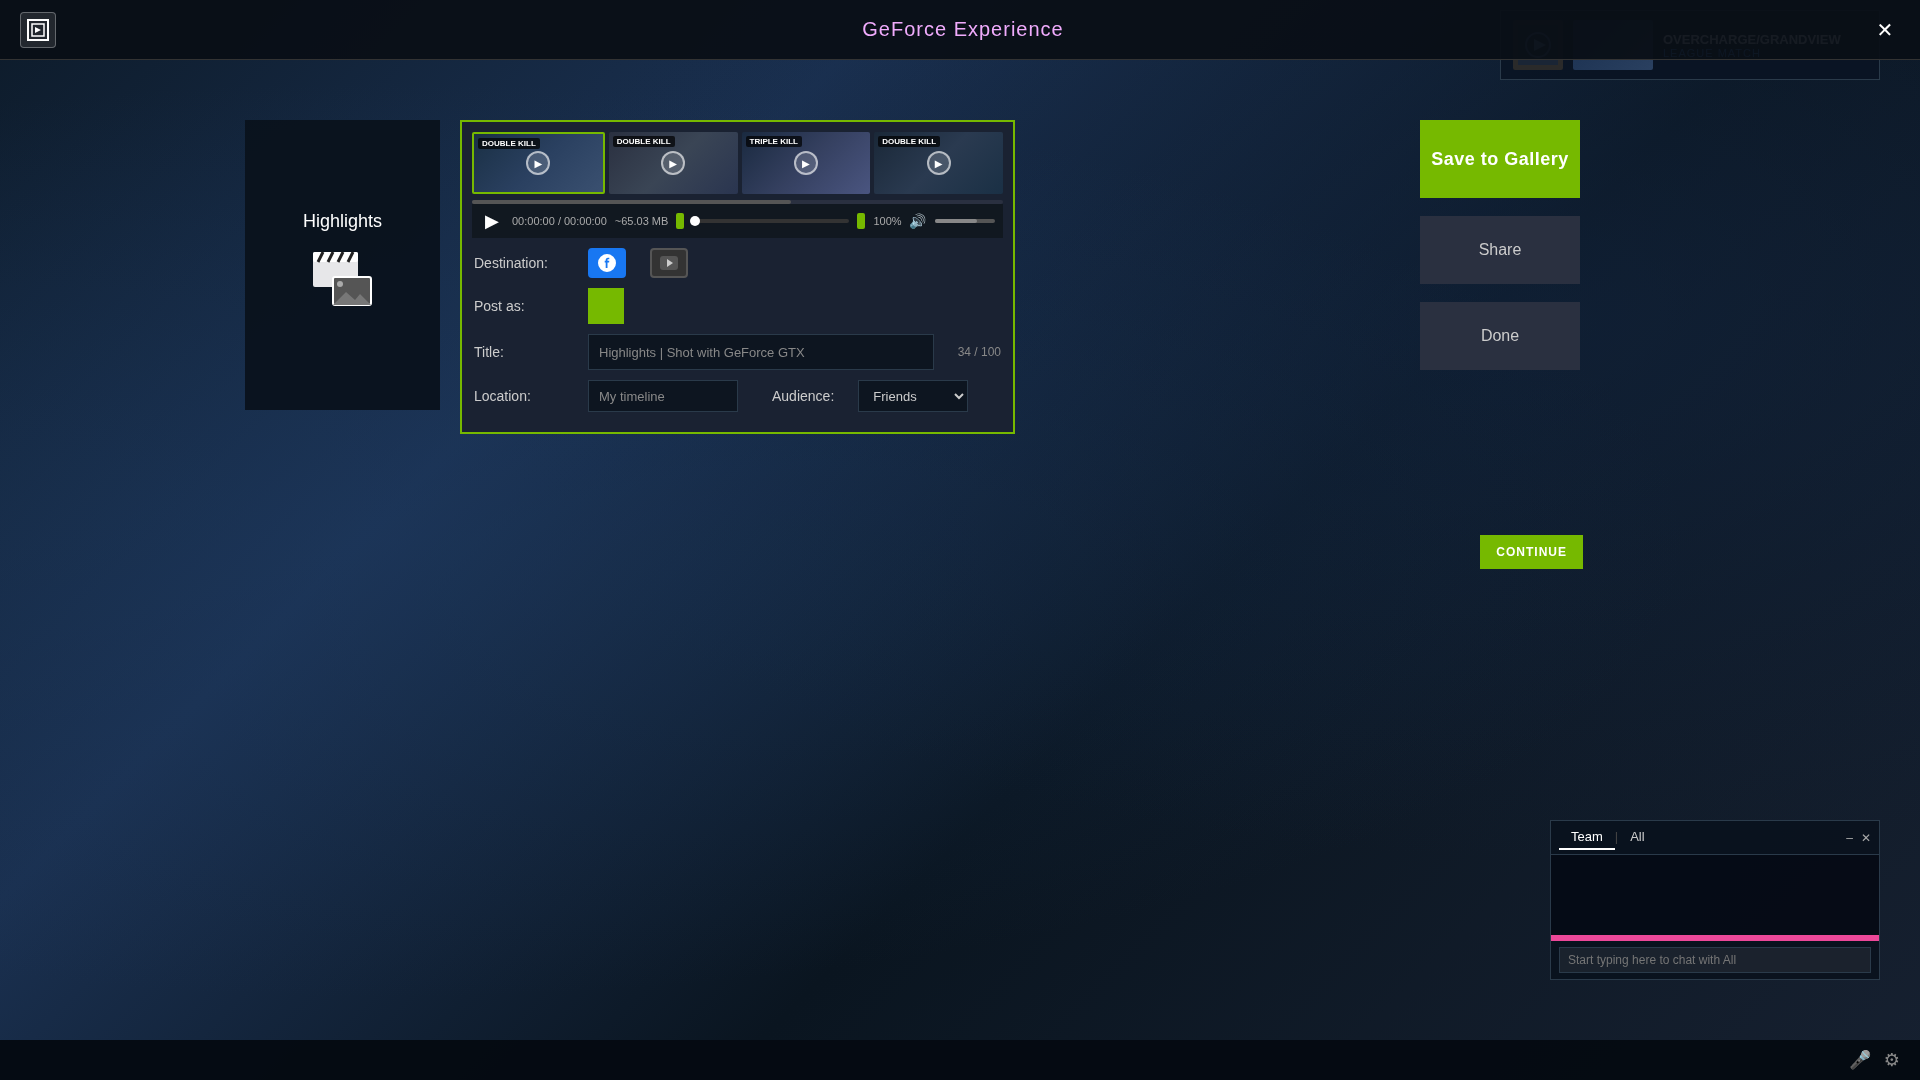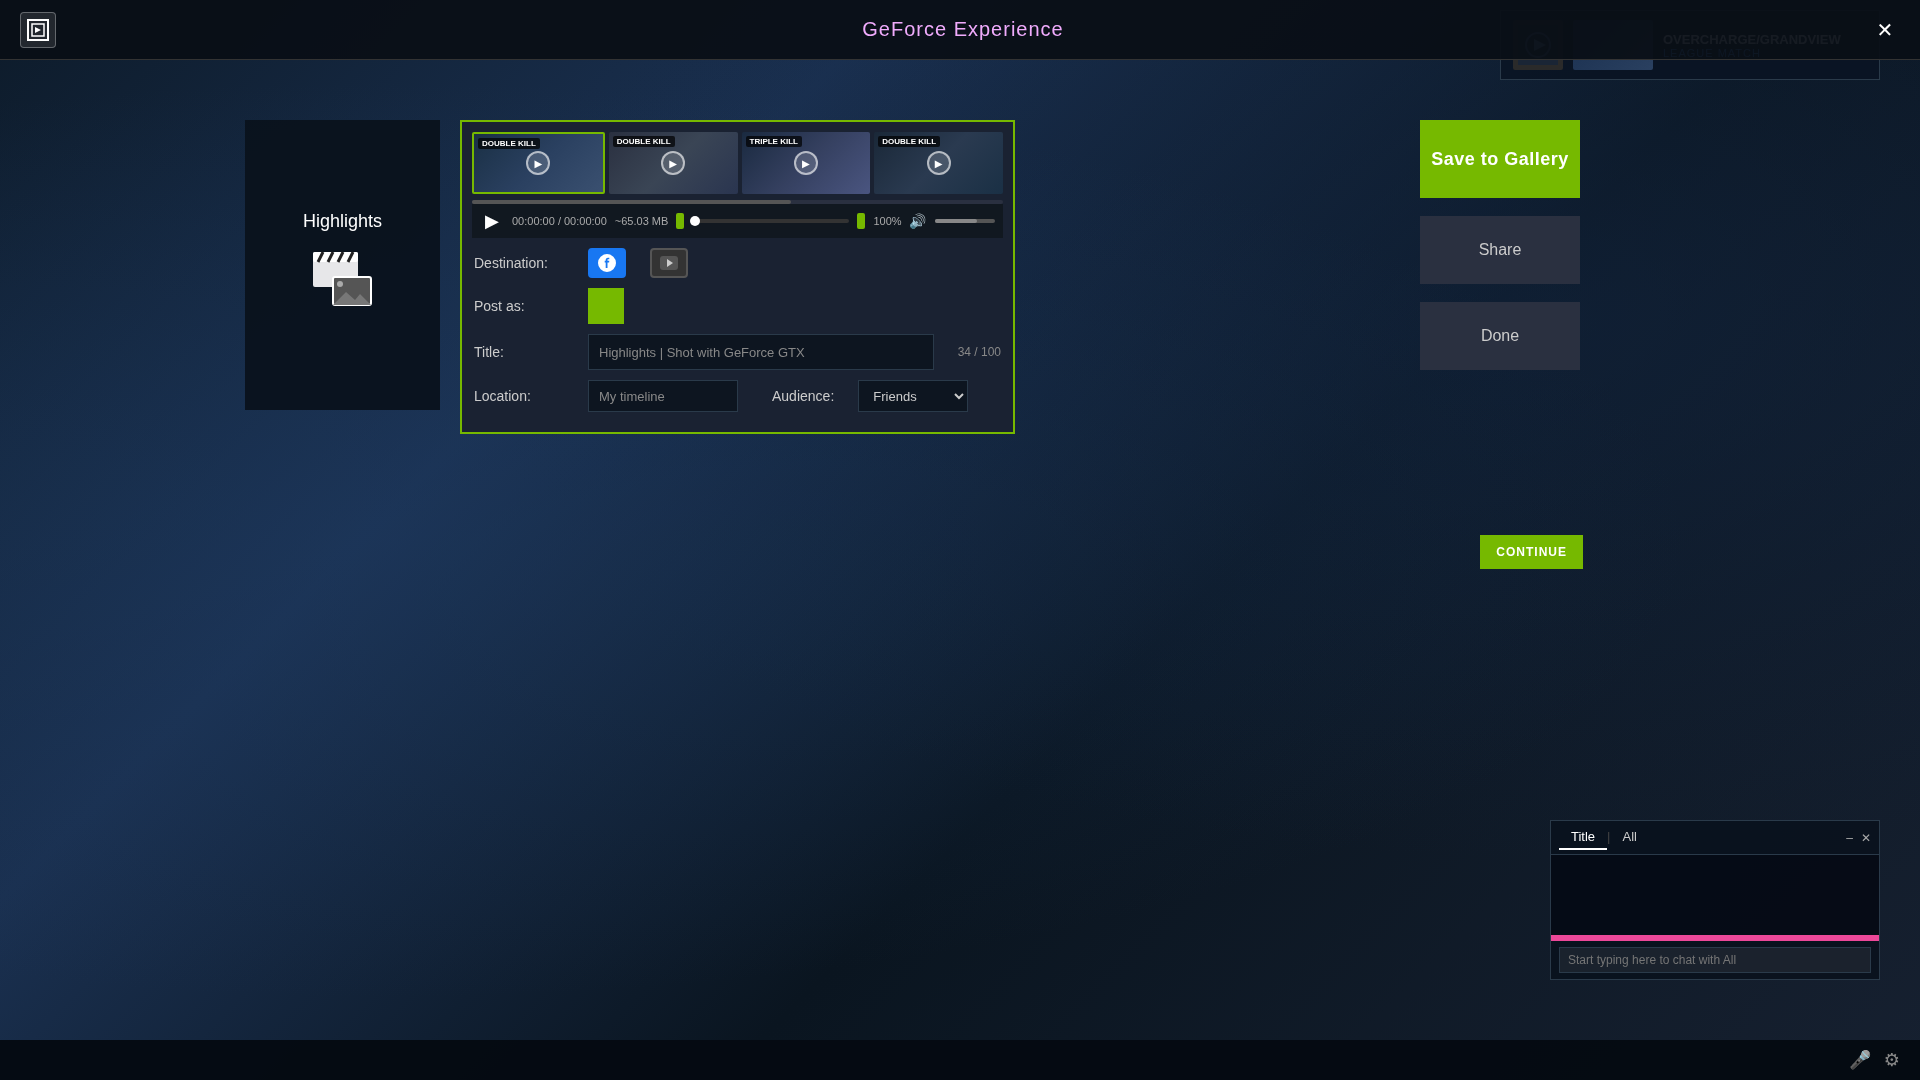--- a/index.html
+++ b/index.html
@@ -654,21 +654,21 @@
   <button class="btn-done">Done</button>
 </div>
 
 <div style="position:absolute; right:337px; top:520px; z-index:10;margin-top:15px;">
   <button style="background:#76b900;color:white;border:none;padding:10px 16px;font-size:12px;font-weight:700;cursor:pointer;letter-spacing:1px;">CONTINUE</button>
 </div>
 
 <div class="chat-panel">
   <div class="chat-header">
     <div class="chat-tabs">
-      <div class="chat-tab active">Title</div>
+      <div class="chat-tab active">Team</div>
       <div class="chat-tab-separator">|</div>
       <div class="chat-tab">All</div>
     </div>
     <div class="chat-controls">
       <span class="chat-ctrl">–</span>
       <span class="chat-ctrl">✕</span>
     </div>
   </div>
   <div class="chat-body"></div>
   <div class="chat-input-row">

